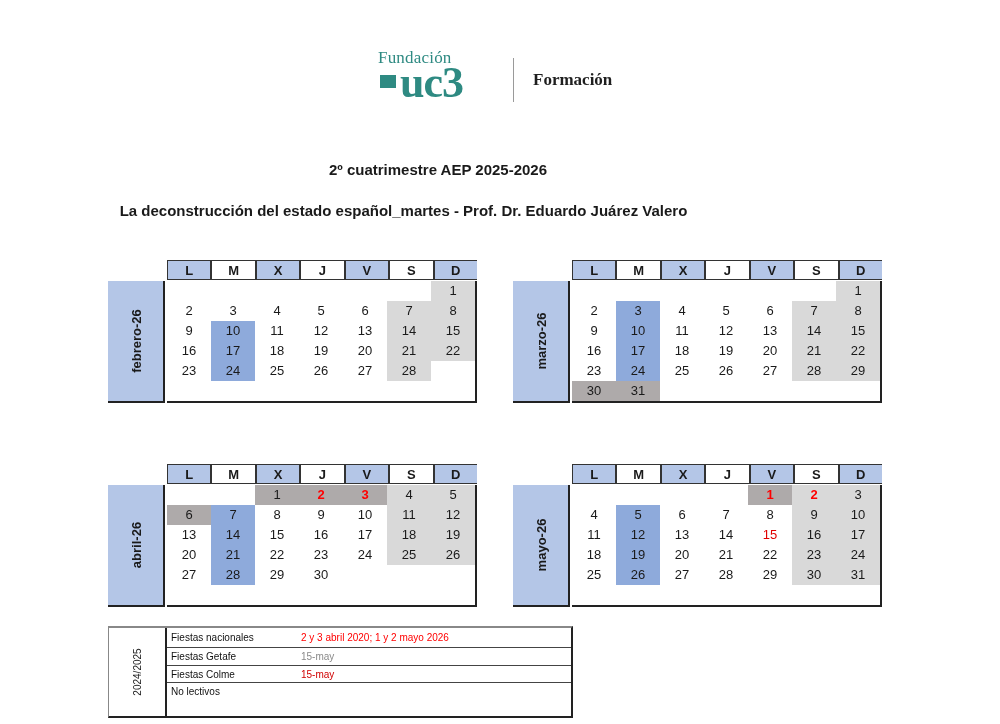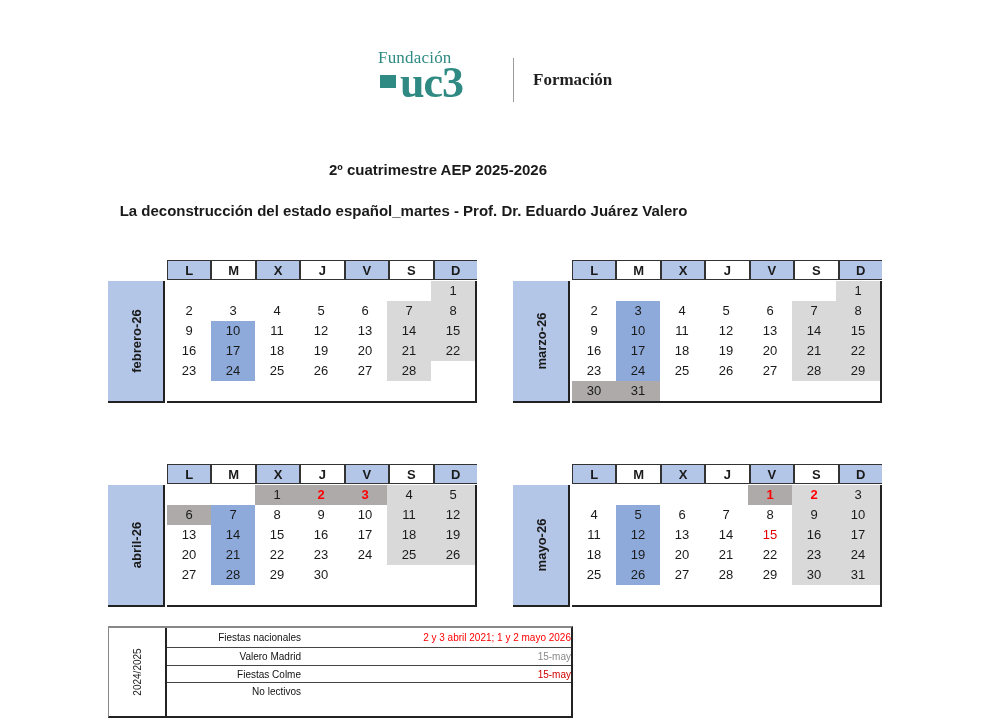--- a/index.html
+++ b/index.html
@@ -24,21 +24,21 @@
   .cal .label span { position:absolute; left:50%; top:50%; transform:translate(-50%,-50%) rotate(-90deg); font-size:13px; font-weight:700; white-space:nowrap; }
   .cal .body { position:absolute; left:59px; top:21px; width:310px; height:122px; border-right:2px solid #222; border-bottom:2px solid #222; box-sizing:border-box; }
   .cal .grid { position:absolute; left:0; top:0; width:308px; display:grid; grid-template-columns:repeat(7, 44px); grid-auto-rows:20px; }
   .cal .cell { text-align:center; font-size:13px; line-height:20px; }
   .cell.tue { background:#8eaadb; }
   .cell.wk { background:#d9d9d9; }
   .cell.nl { background:#aeaaaa; }
   .cell.red { color:#ff0000; font-weight:700; }
   .cell.redn { color:#e00000; }
 
-  .legend { position:absolute; left:108px; top:626px; width:465px; height:92px; border-top:2px solid #888; border-right:2px solid #222; border-bottom:2px solid #222; border-left:1px solid #888; box-sizing:border-box;text-align:right; }
+  .legend { position:absolute; left:108px; top:626px; width:465px; height:92px; border-top:2px solid #888; border-right:2px solid #222; border-bottom:2px solid #222; border-left:1px solid #888; box-sizing:border-box; }
   .legend .yr { position:absolute; left:0; top:0; width:58px; height:100%; border-right:2px solid #222; box-sizing:border-box; }
   .legend .yr span { position:absolute; left:50%; top:50%; transform:translate(-50%,-50%) rotate(-90deg); font-size:10px; white-space:nowrap; color:#222; }
   .legend .rows { position:absolute; left:58px; top:0; right:0; }
   .legend .row { height:17.6px; border-bottom:1px solid #444; display:flex; font-size:10px; line-height:17px; box-sizing:border-box; }
   .legend .row:first-child { height:20px; line-height:20px; }
   .legend .row:last-child { border-bottom:none; }
   .legend .k { width:130px; padding-left:4px; color:#111; }
   .legend .v { flex:1; color:#8a8a8a; }
   .legend .v.red { color:#ff0000; }
   .legend .v.dred { color:#d00000; }
@@ -298,24 +298,24 @@
     </div>
   </div>
 
 <div class="legend">
   <div class="yr">
       <span>2024/2025</span>
     </div>
   <div class="rows">
     <div class="row">
       <div class="k">Fiestas nacionales</div>
-      <div class="v red">2 y 3 abril 2021; 1 y 2 mayo 2026</div>
+      <div class="v red">2 y 3 abril 2020; 1 y 2 mayo 2026</div>
     </div>
     <div class="row">
-      <div class="k">Valero Madrid</div>
+      <div class="k">Fiestas Getafe</div>
       <div class="v">15-may</div>
     </div>
     <div class="row">
       <div class="k">Fiestas Colme</div>
       <div class="v dred">15-may</div>
     </div>
     <div class="row">
       <div class="k">No lectivos</div>
     </div>
   </div>

